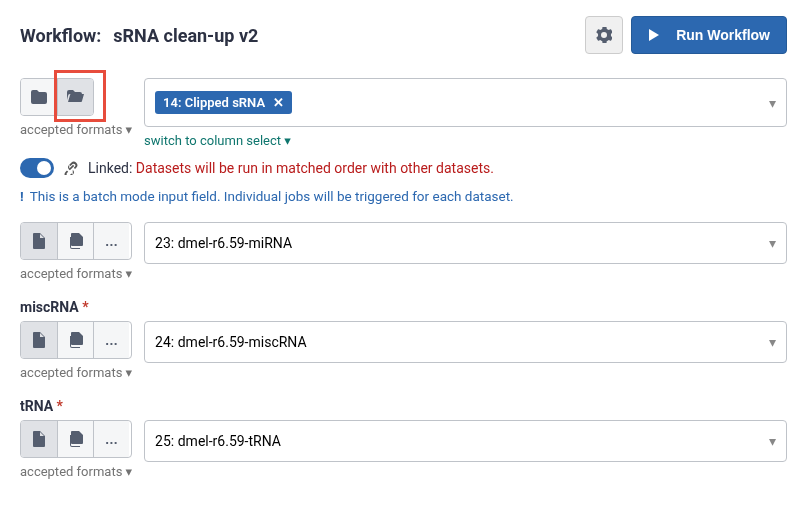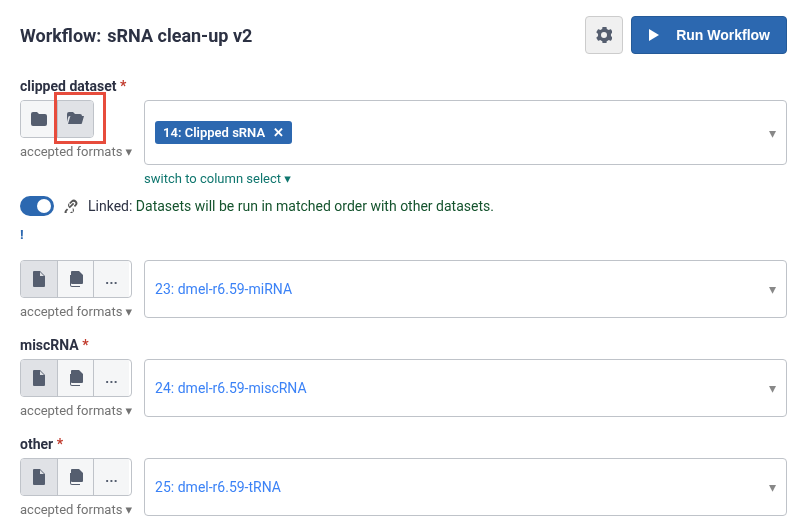--- a/index.html
+++ b/index.html
@@ -1,47 +1,47 @@
 <!DOCTYPE html>
 <html><head>
 <meta charset="utf-8">
 <style>
 * { box-sizing: border-box; margin: 0; padding: 0; }
 body { font-family: -apple-system, BlinkMacSystemFont, "Segoe UI", Roboto, sans-serif; font-size: 14px; color: #2c3143; padding: 16px 20px; background: #fff; }
 .header { display: flex; justify-content: space-between; align-items: center; margin-bottom: 24px; }
-.title-area { display: flex; align-items: baseline; gap: 6px; }
+.title-area { display: flex; align-items: baseline; gap: 12px; }
 .title-prefix { font-weight: 700; font-size: 18px; }
 .title-name { font-weight: 700; font-size: 18px; }
 .title-version { font-style: italic; font-size: 18px; color: #555e6f; }
 .header-actions { display: flex; gap: 8px; }
 .icon-btn { background: #f0f0f0; border: 1px solid #ccc; border-radius: 4px; width: 38px; height: 38px; display: flex; align-items: center; justify-content: center; cursor: pointer; }
 .run-btn { background: #2c68b0; color: #fff; border: 1px solid #245a98; border-radius: 4px; padding: 8px 16px; font-size: 14px; font-weight: 600; display: flex; align-items: center; gap: 16px; cursor: pointer; }
 .field-group { margin-bottom: 18px; }
 .field-label { font-weight: 700; font-size: 14px; margin-bottom: 6px; }
 .asterisk { color: #c0392b; font-weight: 700; }
 .input-row { display: flex; gap: 12px; align-items: flex-start; }
 .type-selector { display: flex; border: 1px solid #bfc3c9; border-radius: 4px; overflow: hidden; }
 .type-btn { width: 36px; height: 36px; display: flex; align-items: center; justify-content: center; background: #f5f6f7; border: none; cursor: pointer; }
 .type-btn.active { background: #e0e2e6; }
 .type-btn + .type-btn { border-left: 1px solid #bfc3c9; }
 .highlight-box { position: absolute; border: 3px solid #e74c3c; pointer-events: none; }
 .select-area { flex: 1; }
-.select-box { border: 1px solid #bfc3c9; border-radius: 4px; min-height: 38px; display: flex; align-items: center; gap: 4px; padding: 20px 10px; position: relative; text-align: right; }
+.select-box { border: 1px solid #bfc3c9; border-radius: 4px; min-height: 38px; display: flex; align-items: center; gap: 4px; padding: 12px 10px; position: relative; text-align: right; }
 .select-box .caret { margin-left: auto; color: #888; }
 .tag { background: #2c68b0; color: #fff; border-radius: 3px; padding: 4px 8px; font-size: 13px; font-weight: 600; display: flex; align-items: center; gap: 8px; }
 .tag .x { font-weight: 700; cursor: pointer; }
-.plain-select-text { color: #3b82f6; }
+.plain-select-text { color: #000000; }
 .accepted-formats { color: #737373; font-size: 13px; margin-top: 6px; cursor: pointer; }
 .column-select { color: #0f766e; font-size: 13px; margin-top: 6px; cursor: pointer; }
 .linked-row { display: flex; align-items: center; gap: 10px; margin: 10px 0; }
 .toggle { width: 34px; height: 20px; background: #2c68b0; border-radius: 10px; position: relative; cursor: pointer; }
 .toggle::after { content: ""; position: absolute; width: 14px; height: 14px; background: #fff; border-radius: 50%; top: 3px; right: 3px; }
 .link-icon { color: #555; }
 .linked-label { font-weight: 400; }
-.linked-text { color: #14532d; }
+.linked-text { color: #b91c1c; }
 .batch-hint { color: #2c68b0; font-size: 13.5px; margin: 6px 0 16px; display: flex; align-items: center; gap: 6px; }
 svg { display: block; }
 .svg-folder-open path, .svg-folder path, .svg-file path, .svg-copy path, .svg-gear path { fill: #555e6f; }
 .ellipsis { font-weight: 700; color: #555e6f; }
 .type-selector-wrap { position: relative; display: inline-block; }
 </style>
 </head>
 <body>
 
 <div class="header">
@@ -58,21 +58,20 @@
     <button class="run-btn">
       <svg width="12" height="14" viewBox="0 0 12 14">
           <path fill="#fff" d="M1 1l10 6-10 6z"></path>
         </svg>
       <span>Run Workflow</span>
     </button>
   </div>
 </div>
 
 <div class="field-group">
-  <div class="field-label"><span>clipped dataset</span> <span class="asterisk">*</span></div>
   <div class="input-row">
     <div>
       <div class="type-selector-wrap">
         <div class="type-selector">
           <button class="type-btn">
             <svg class="svg-folder" width="16" height="14" viewBox="0 0 16 14">
                 <path d="M0 2a2 2 0 012-2h4l2 2h6a2 2 0 012 2v8a2 2 0 01-2 2H2a2 2 0 01-2-2V2z"></path>
               </svg>
           </button>
           <button class="type-btn active">
@@ -102,20 +101,21 @@
     <span class="link-icon">
       <svg width="14" height="14" viewBox="0 0 16 16">
           <path fill="#555" d="M6 10a4 4 0 010-5.7L8.3 2a4 4 0 015.7 5.7l-1.4 1.4-1.4-1.4L12.6 6.3a2 2 0 00-2.8-2.8L7.4 5.7 6 4.3zm4 0a4 4 0 010 5.7L7.7 18a4 4 0 01-5.7-5.7l1.4-1.4 1.4 1.4L3.4 13.7a2 2 0 002.8 2.8l2.4-2.3L10 15.7zM5.3 9.3l5-5 1.4 1.4-5 5-1.4-1.4z"></path>
         </svg>
     </span>
     <span><span class="linked-label">Linked:</span>&nbsp;<span class="linked-text">Datasets will be run in matched order with other datasets.</span></span>
   </div>
 
   <div class="batch-hint">
     <span style="font-weight:700;">!</span>
+    <span>This is a batch mode input field. Individual jobs will be triggered for each dataset.</span>
   </div>
 </div>
 
 <div class="field-group">
   <div class="input-row">
     <div>
       <div class="type-selector">
         <button class="type-btn active">
           <svg class="svg-file" width="12" height="16" viewBox="0 0 12 16">
               <path d="M0 1a1 1 0 011-1h6l5 5v10a1 1 0 01-1 1H1a1 1 0 01-1-1V1zm7 0v4h4L7 1z"></path>
@@ -165,21 +165,21 @@
     <div class="select-area">
       <div class="select-box">
         <span class="plain-select-text">24: dmel-r6.59-miscRNA</span>
         <span class="caret">▾</span>
       </div>
     </div>
   </div>
 </div>
 
 <div class="field-group">
-  <div class="field-label"><span>other</span> <span class="asterisk">*</span></div>
+  <div class="field-label"><span>tRNA</span> <span class="asterisk">*</span></div>
   <div class="input-row">
     <div>
       <div class="type-selector">
         <button class="type-btn active">
           <svg class="svg-file" width="12" height="16" viewBox="0 0 12 16">
               <path d="M0 1a1 1 0 011-1h6l5 5v10a1 1 0 01-1 1H1a1 1 0 01-1-1V1zm7 0v4h4L7 1z"></path>
             </svg>
         </button>
         <button class="type-btn">
           <svg class="svg-copy" width="14" height="16" viewBox="0 0 14 16">

